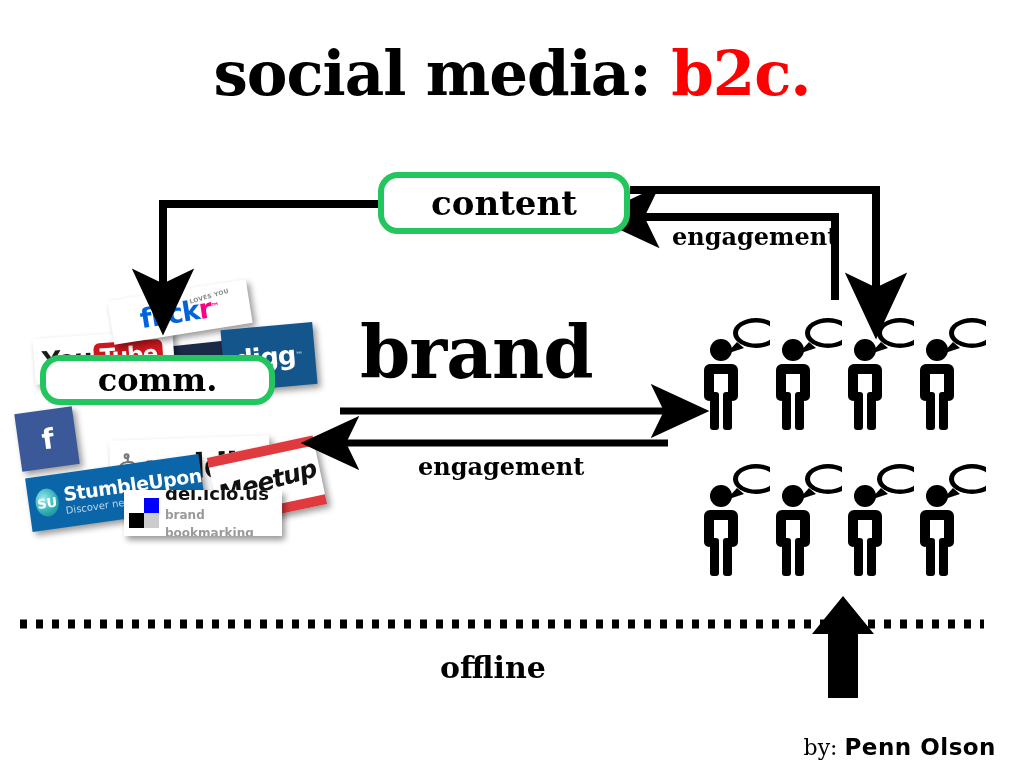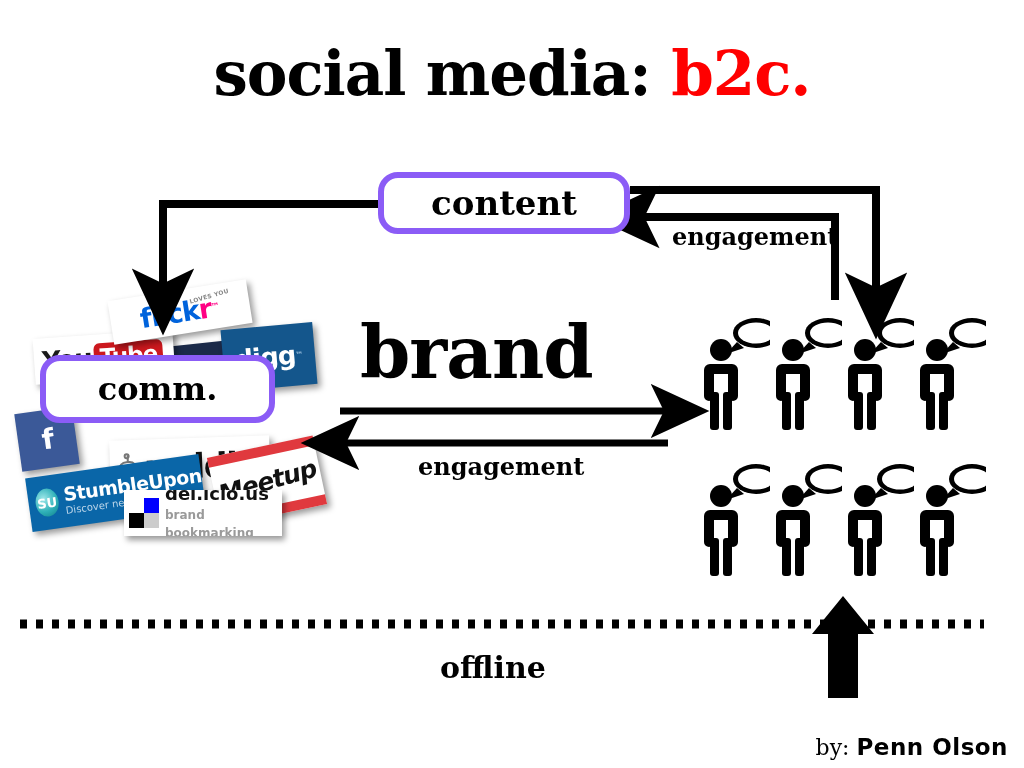--- a/index.html
+++ b/index.html
@@ -22,31 +22,31 @@
     letter-spacing:-1px;
     color:#000;
     white-space:nowrap;
   }
   .title .accent{color:#ff0000;}
 
   
   .node-box{
     position:absolute;
     background:#ffffff;
-    border:6px solid #8b5cf6;
+    border:6px solid #22c55e;
     border-radius:20px;
     display:flex;align-items:center;justify-content:center;
     font-family:"DejaVu Serif", serif;
     font-weight:bold;
     color:#000;
     box-sizing:border-box;
     z-index:6;
   }
   #content-box{left:378px;top:172px;width:252px;height:62px;font-size:34px;}
-  #comm-box{left:40px;top:355px;width:235px;height:68px;font-size:32px;}
+  #comm-box{left:40px;top:355px;width:235px;height:50px;font-size:32px;}
 
   
   .brand-word{
     position:absolute;left:360px;top:310px;width:300px;
     text-align:left;
     font-family:"DejaVu Serif", serif;
     font-weight:bold;
     font-size:72px;
     color:#000;
     letter-spacing:-1px;
@@ -61,21 +61,21 @@
     color:#000;
     white-space:nowrap;
   }
   #engagement-top{left:672px;top:222px;}
   #engagement-mid{left:418px;top:452px;}
   #online-label{left:440px;top:576px;font-size:30px;}
   #offline-label{left:440px;top:638px;font-size:30px;margin-top:12px;}
 
   
   .byline{
-    position:absolute;right:16px;bottom:8px;
+    position:absolute;right:28px;bottom:8px;
     font-size:22px;color:#000;white-space:nowrap;
     font-family:"DejaVu Serif", serif;
   }
   .byline .hand{
     font-family:"DejaVu Sans", sans-serif;
     font-weight:bold;
     font-style:normal;
     font-size:23px;
     letter-spacing:0.5px;
   }

